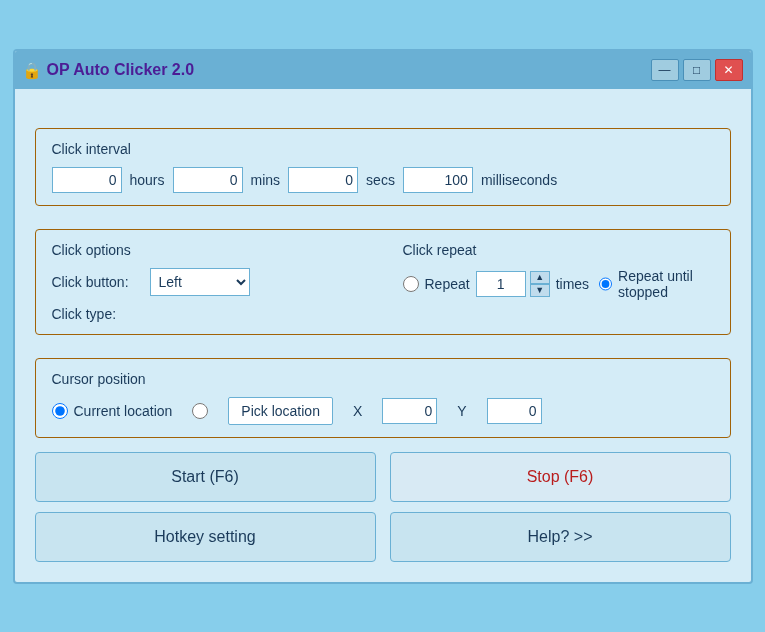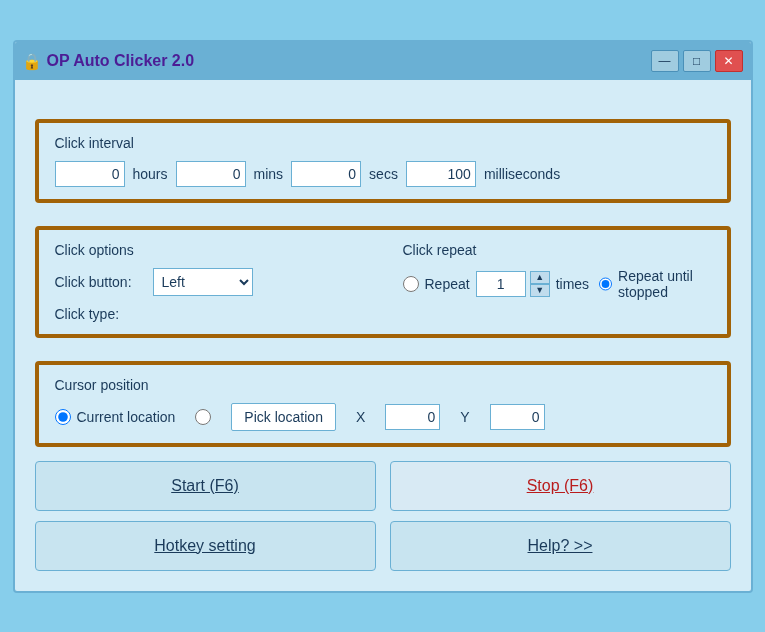--- a/index.html
+++ b/index.html
@@ -74,21 +74,21 @@
       background: #e05050;
       color: white;
       border-color: #c03030;
     }
 
     .window-body {
       padding: 16px 20px 20px 20px;
     }
 
     .section {
-      border: 4px solid #a16207;
+      border: 1px solid #a16207;
       border-radius: 4px;
       padding: 12px 16px;
       margin-bottom: 14px;
       background: #d4ecf7;
       margin-top: 23px;
     }
 
     .section-label {
       font-size: 14px;
       color: #1a3a5a;
@@ -252,21 +252,20 @@
 
     .action-btn {
       flex: 1;
       height: 50px;
       border: 1px solid #6ab0d4;
       background: #c8e4f0;
       font-size: 16px;
       color: #1a3a5a;
       cursor: pointer;
       border-radius: 4px;
-      text-decoration: underline;
     }
 
     .action-btn.disabled {
       color: #b91c1c;
       cursor: default;
       background: #d8eaf4;
     }
 
     .divider {
       display: flex;

